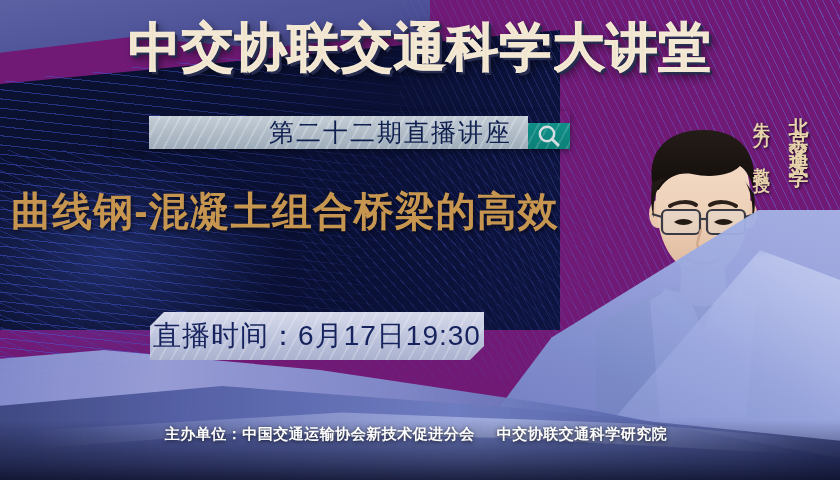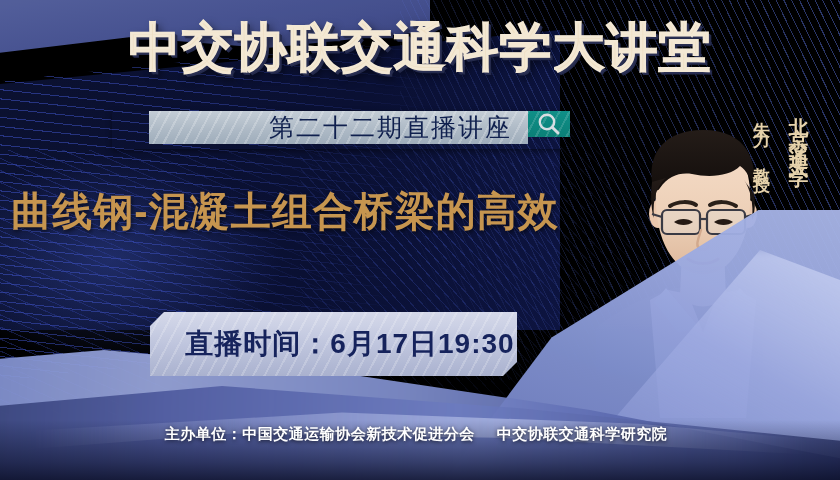--- a/index.html
+++ b/index.html
@@ -1,19 +1,19 @@
 <!DOCTYPE html>
 <html><head>
 <meta charset="utf-8">
 <style>
   html,body{margin:0;padding:0;background:#0a0e28;}
   #poster{
     position:relative;width:840px;height:480px;overflow:hidden;
     font-family:"Liberation Sans","DejaVu Sans",sans-serif;
-    background:#000000;
+    background:#701a75;
   }
   
   .bg-base{
     position:absolute;inset:0;
     background:
       radial-gradient(120% 90% at 18% 72%, #1b2a6b 0%, #121c४a 0%, transparent 60%),
       linear-gradient(160deg,#253064 0%, #141c42 26%, #0a1030 52%, #0d1436 74%, #121a40 100%);
   }
   .bg-topsky{
     position:absolute;left:0;top:0;width:430px;height:120px;
@@ -110,21 +110,21 @@
     color:#efe0c6;
     text-shadow:
       2px 2px 0 #2a2f52, 3px 3px 0 #242a4b,
       4px 5px 8px rgba(0,0,0,.65);
     -webkit-text-stroke:1px #f3e8d4;
     white-space:nowrap;
   }
   
   .sub-bar{
     position:absolute;left:112px;top:111px;width:421px;height:38px;
-    display:flex;align-items:flex-start;
+    display:flex;align-items:flex-end;
     box-shadow:0 2px 6px rgba(0,0,0,.45);
     padding-left:37px;
   }
   .sub-bar-text{
     flex:1;display:flex;align-items:center;justify-content:flex-end;
     padding-right:16px;
     background:
       repeating-linear-gradient(118deg, rgba(255,255,255,.22) 0 2px, rgba(255,255,255,0) 2px 9px),
       linear-gradient(180deg,#c4cdd6 0%,#aebac6 55%,#9fadbb 100%);
     color:#10204e;font-size:25px;font-weight:500;letter-spacing:2px;
@@ -142,29 +142,28 @@
   .topic{
     position:absolute;left:0;top:190px;width:570px;text-align:center;
     color:#c6954f;
     font-size:40px;line-height:42px;font-weight:bold;letter-spacing:1px;
     text-shadow:1px 2px 4px rgba(0,0,0,.6);
   }
   .topic-l2{letter-spacing:1px;}
 
   
   .time-chip{
-    position:absolute;left:150px;top:312px;width:334px;height:64px;
+    position:absolute;left:150px;top:312px;width:334px;height:48px;
     background:
       repeating-linear-gradient(118deg, rgba(255,255,255,.20) 0 2px, rgba(255,255,255,0) 2px 10px),
       linear-gradient(180deg,#d5d9ea 0%,#c0c6de 48%,#aab2cf 100%);
     clip-path:polygon(14px 0,100% 0,100% calc(100% - 14px),calc(100% - 14px) 100%,0 100%,0 14px);
     display:flex;align-items:center;justify-content:center;
-    color:#16235c;font-size:28px;font-weight:bold;letter-spacing:1px;
+    color:#16235c;font-size:28px;font-weight:normal;letter-spacing:1px;
     box-shadow:0 3px 10px rgba(0,0,0,.45);
-    padding-left:33px;
   }
 
   
   .v-label{
     position:absolute;writing-mode:vertical-rl;text-orientation:upright;
     color:#e6d2ab;font-weight:bold;
     text-shadow:1px 1px 3px rgba(0,0,0,.75);
   }
   .v-name{left:750px;top:108px;font-size:17px;letter-spacing:9px;}
   .v-univ{left:786px;top:102px;font-size:20px;letter-spacing:10px;}

